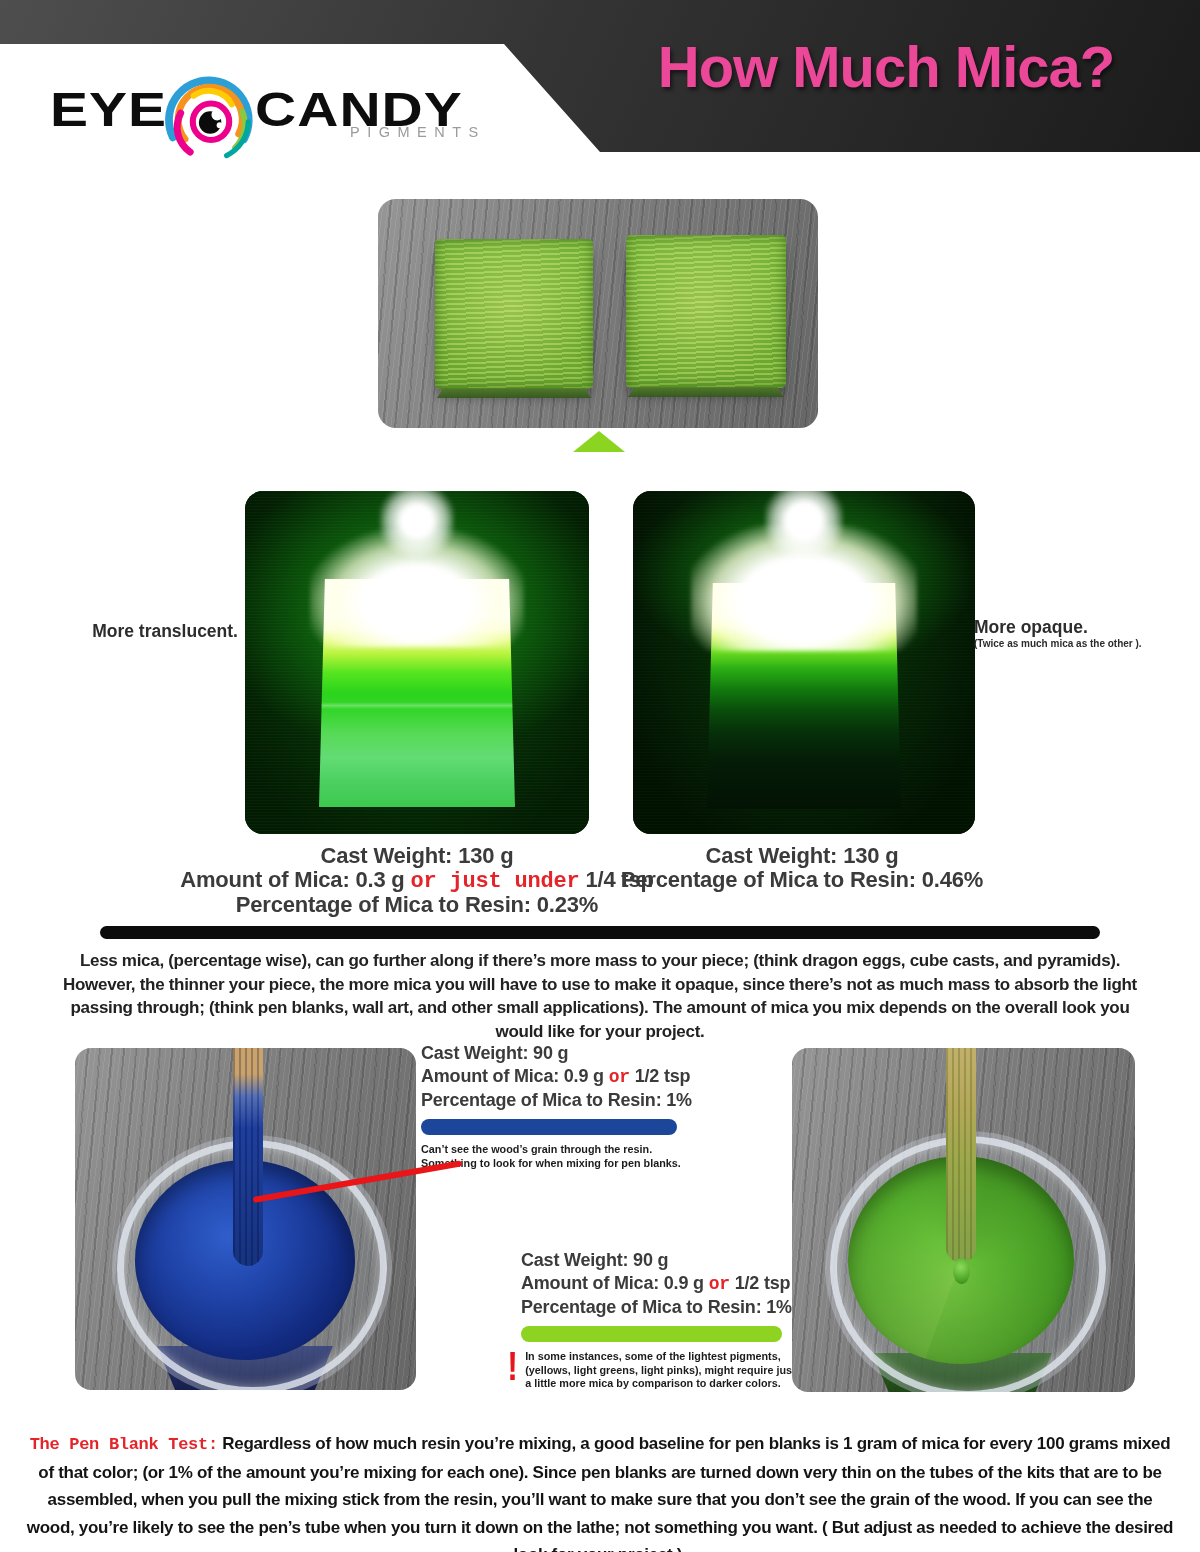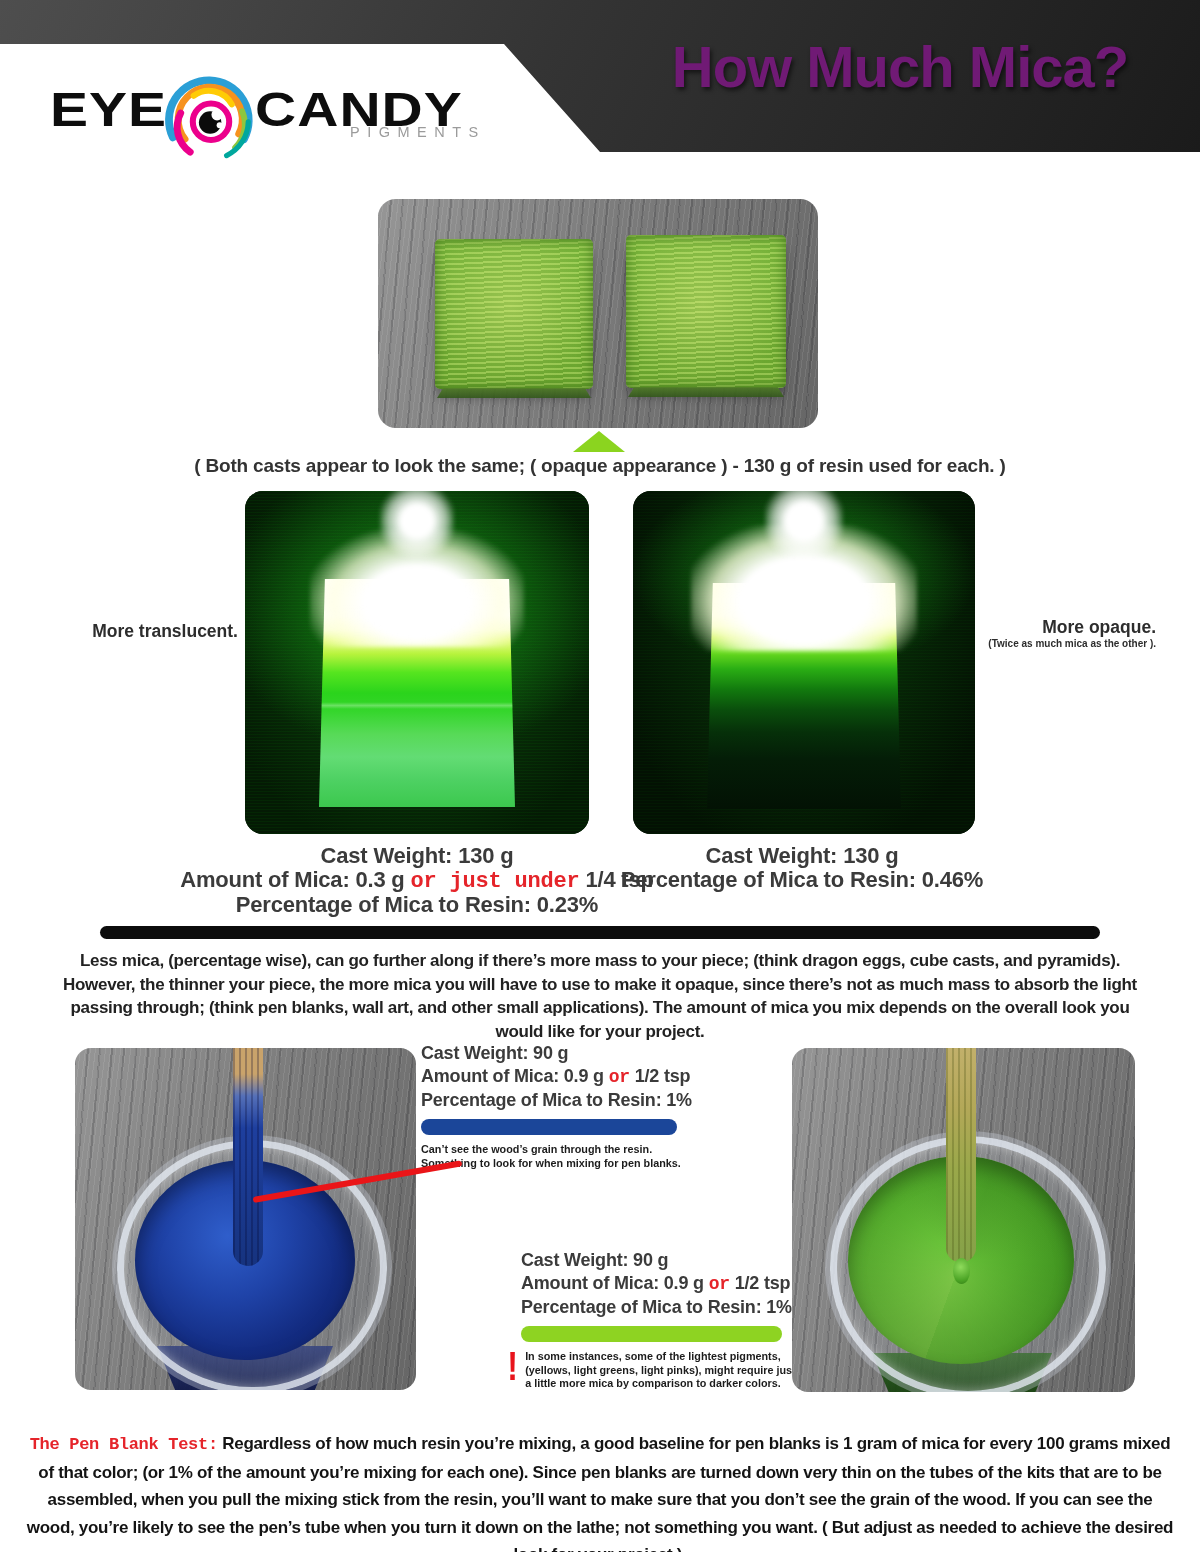--- a/index.html
+++ b/index.html
@@ -4,22 +4,22 @@
 <style>
   html,body{margin:0;padding:0;background:#ffffff;}
   .page{position:relative;width:1200px;height:1552px;background:#fff;overflow:hidden;
         font-family:"Liberation Sans","DejaVu Sans",sans-serif;color:#222;}
 
   
   .hdr-dark{position:absolute;left:0;top:0;width:1200px;height:152px;
     background:linear-gradient(115deg,#4e4e4e 0%,#343434 45%,#1b1b1b 100%);
     clip-path:polygon(0 0,100% 0,100% 100%,50% 100%,42% 29%,0 29%);
     filter:drop-shadow(0 5px 6px rgba(0,0,0,.45));}
-  .hdr-title{position:absolute;left:616px;top:33px;width:568px;text-align:center;
-    font-size:58px;font-weight:700;color:#701a75;letter-spacing:-1px;
+  .hdr-title{position:absolute;left:602px;top:33px;width:568px;text-align:center;
+    font-size:58px;font-weight:700;color:#ec4899;letter-spacing:-1px;
     text-shadow:2px 3px 4px rgba(0,0,0,.55);}
   .logo{position:absolute;left:50px;top:76px;height:86px;display:flex;align-items:flex-start;}
   .logo-word{font-size:57px;font-weight:800;letter-spacing:1px;color:#0d0d0d;
     transform:scaleY(.84);white-space:nowrap;}
   .logo-eye{width:104px;height:108px;margin:0 -8px;transform:translateY(-10px);}
   .logo-pigments{position:absolute;left:256px;top:48px;font-size:14.5px;font-weight:500;
     letter-spacing:7.5px;color:#9b9b9b;margin-left:44px;}
 
   
   .photo{position:absolute;overflow:hidden;border-radius:18px;}
@@ -113,21 +113,20 @@
     <span class="logo-word">CANDY</span>
     <span class="logo-pigments">PIGMENTS</span>
   </div>
 
   <div class="photo wood" style="left:378px;top:199px;width:440px;height:229px;">
     <div class="cube" style="left:57px;top:40px;width:158px;height:150px;"></div>
     <div class="cube" style="left:248px;top:36px;width:160px;height:153px;"></div>
   </div>
 
   <div class="tri" style="left:573px;top:431px;border-bottom:21px solid #8bd41f;"></div>
-  <div class="caption">( Both casts appear to look the same; ( opaque appearance ) - 130 g of resin used for each. )</div>
 
   <div class="photo" style="left:245px;top:491px;width:344px;height:343px;background:#041a04;">
     <div class="glow-bg" style="background:
       radial-gradient(ellipse 78% 58% at 50% 34%,rgba(30,210,30,.55),rgba(5,40,5,0) 75%),
       repeating-linear-gradient(0deg,rgba(0,255,0,.05) 0 1px,transparent 1px 3px),
       radial-gradient(ellipse at 50% 42%,#0c470c,#041a04 82%);"></div>
     <div class="glow-cube" style="top:88px;width:196px;height:228px;
       clip-path:polygon(3% 0,97% 0,100% 100%,0 100%);
       background:
         linear-gradient(180deg,transparent 54%,rgba(255,255,255,.28) 55.5%,transparent 57%),
@@ -151,21 +150,21 @@
         linear-gradient(180deg,#ffffff 0%,#ffffff 14%,#f4ffc4 19%,#c8f54a 24%,#6ede1f 30%,
           #2aae14 38%,#127a0e 47%,#0a4f0c 56%,#063009 66%,#041d07 78%,#031204 100%);
       box-shadow:0 0 55px 18px rgba(40,220,40,.35);"></div>
     <div class="glow-dome" style="top:34px;width:226px;height:126px;background:
       radial-gradient(ellipse at 50% 60%,#ffffff 40%,rgba(255,255,225,.75) 58%,transparent 78%);"></div>
     <div class="glow-dome" style="top:-10px;width:78px;height:80px;background:
       radial-gradient(circle,#ffffff 32%,rgba(255,255,255,.6) 55%,transparent 75%);"></div>
   </div>
 
   <div class="side-label" style="left:30px;top:621px;width:208px;text-align:right;font-size:17.5px;">More translucent.</div>
-  <div class="side-label" style="left:974px;top:617px;width:182px;font-size:17.5px;text-align:right;">
+  <div class="side-label" style="left:974px;top:617px;width:182px;font-size:17.5px;">
     <div>More opaque.</div>
     <div style="font-size:10px;line-height:12px;">(Twice as much mica as the other ).</div>
   </div>
 
   <div class="stats" style="left:175px;top:844px;">
     <div>Cast Weight: 130 g</div>
     <div><span>Amount of Mica: 0.3 g</span> <span class="red">or just under</span> <span>1/4 tsp</span></div>
     <div>Percentage of Mica to Resin: 0.23%</div>
   </div>
   <div class="stats" style="left:560px;top:844px;">

